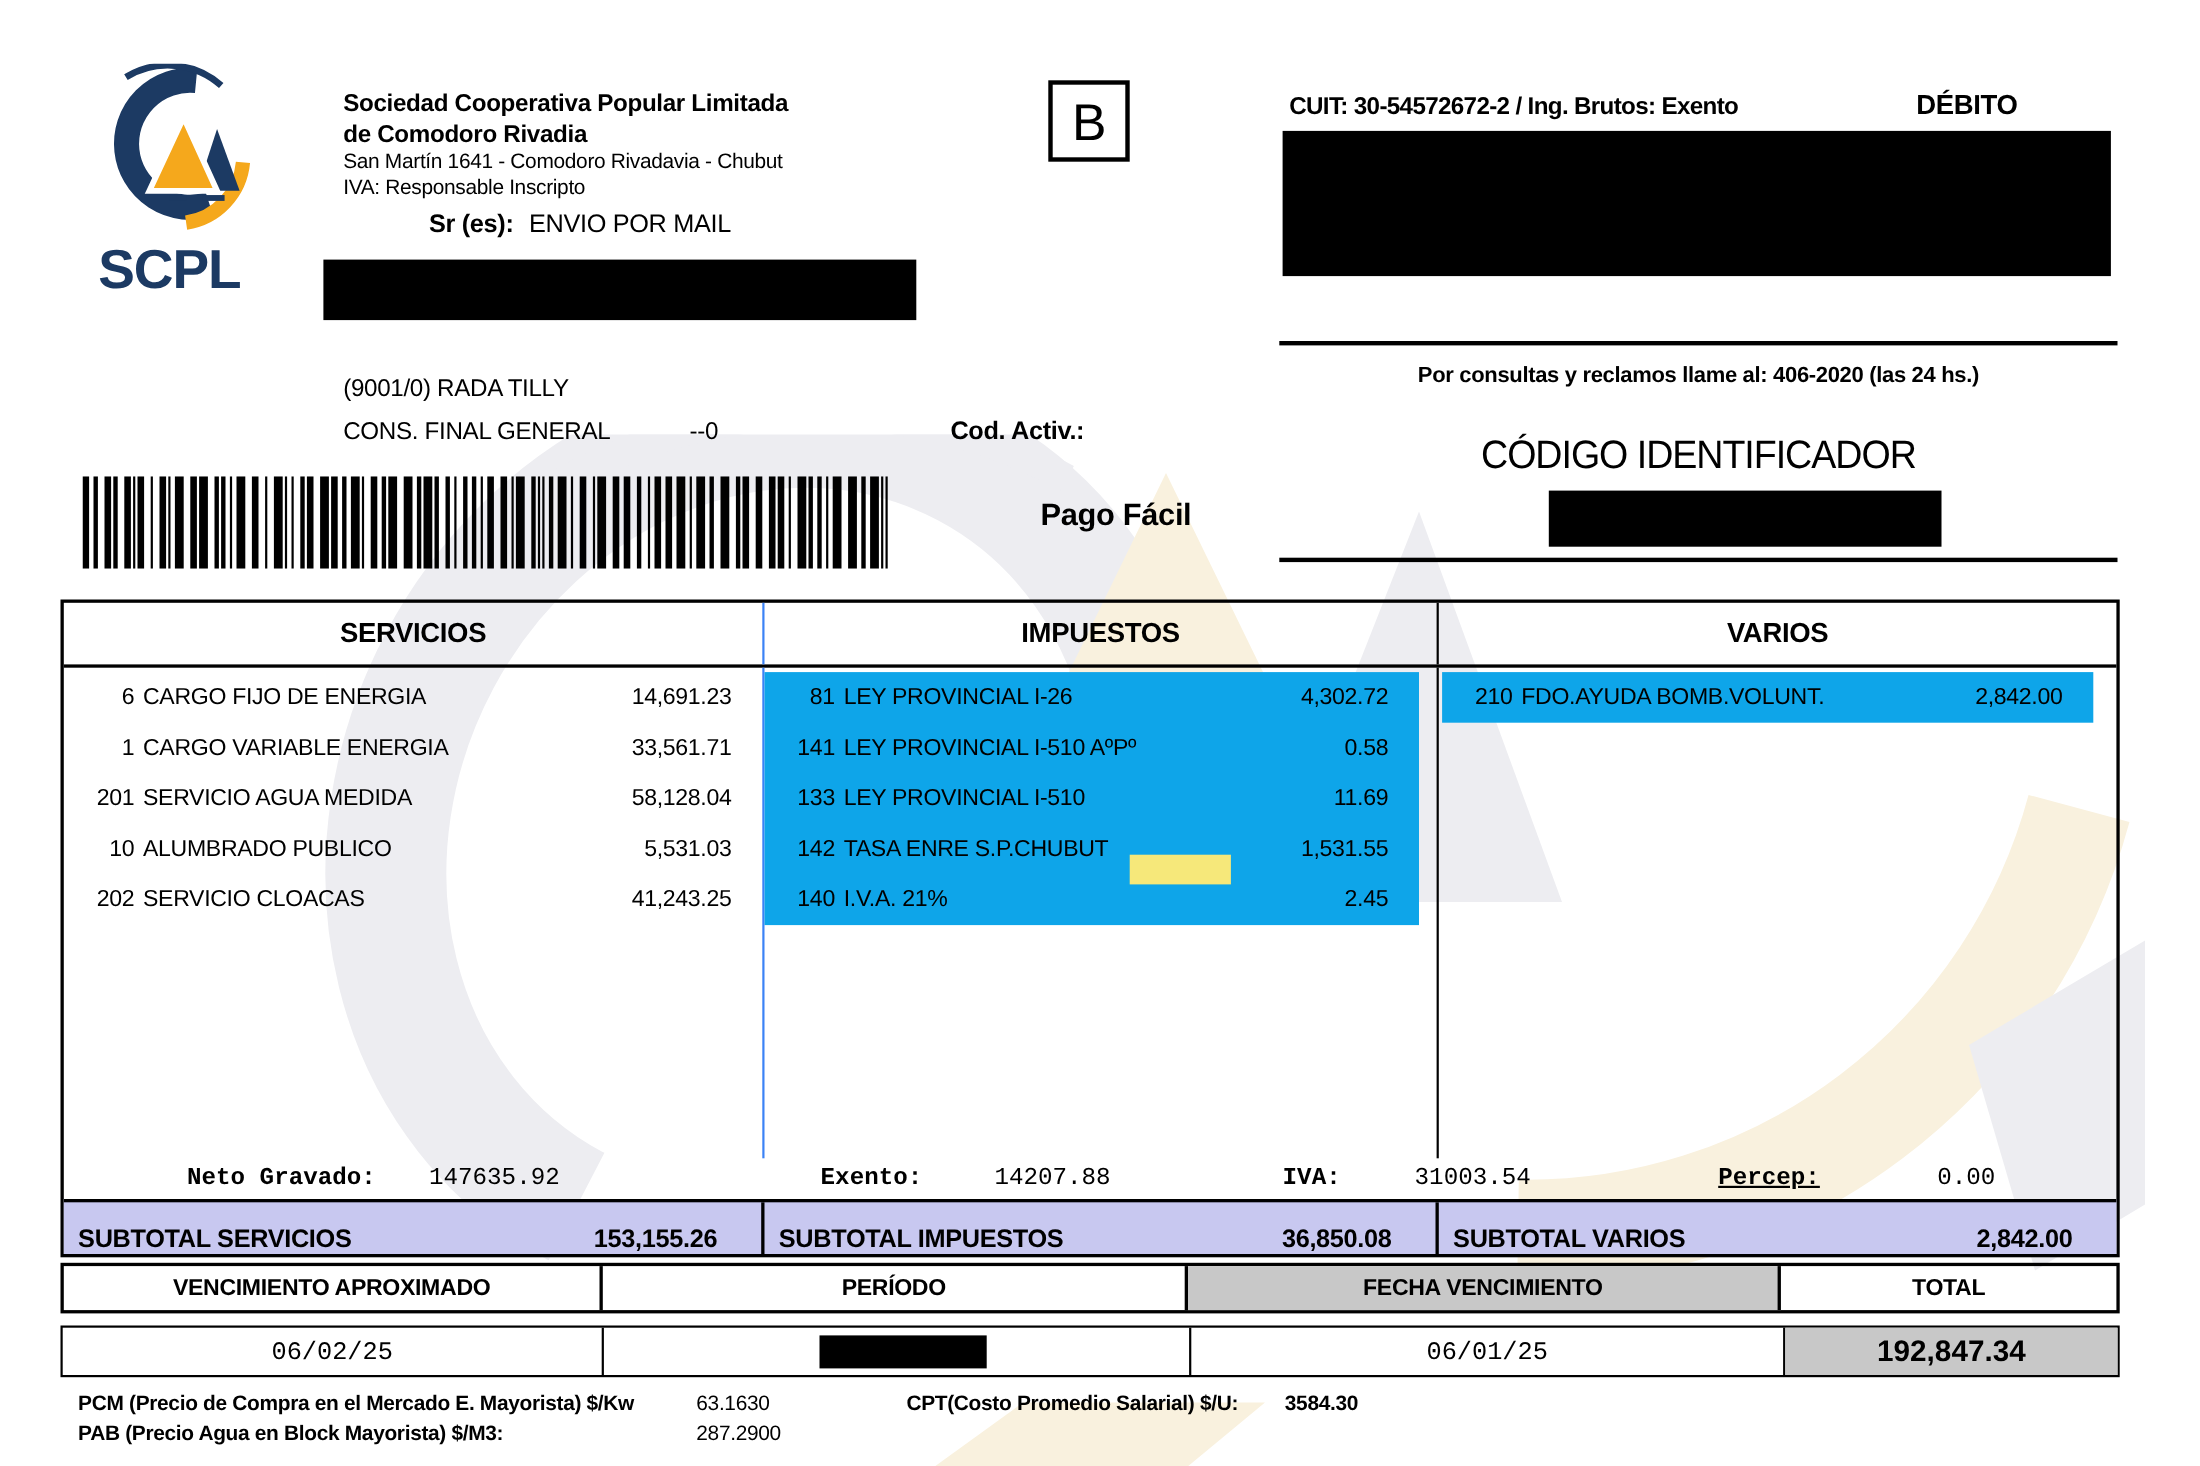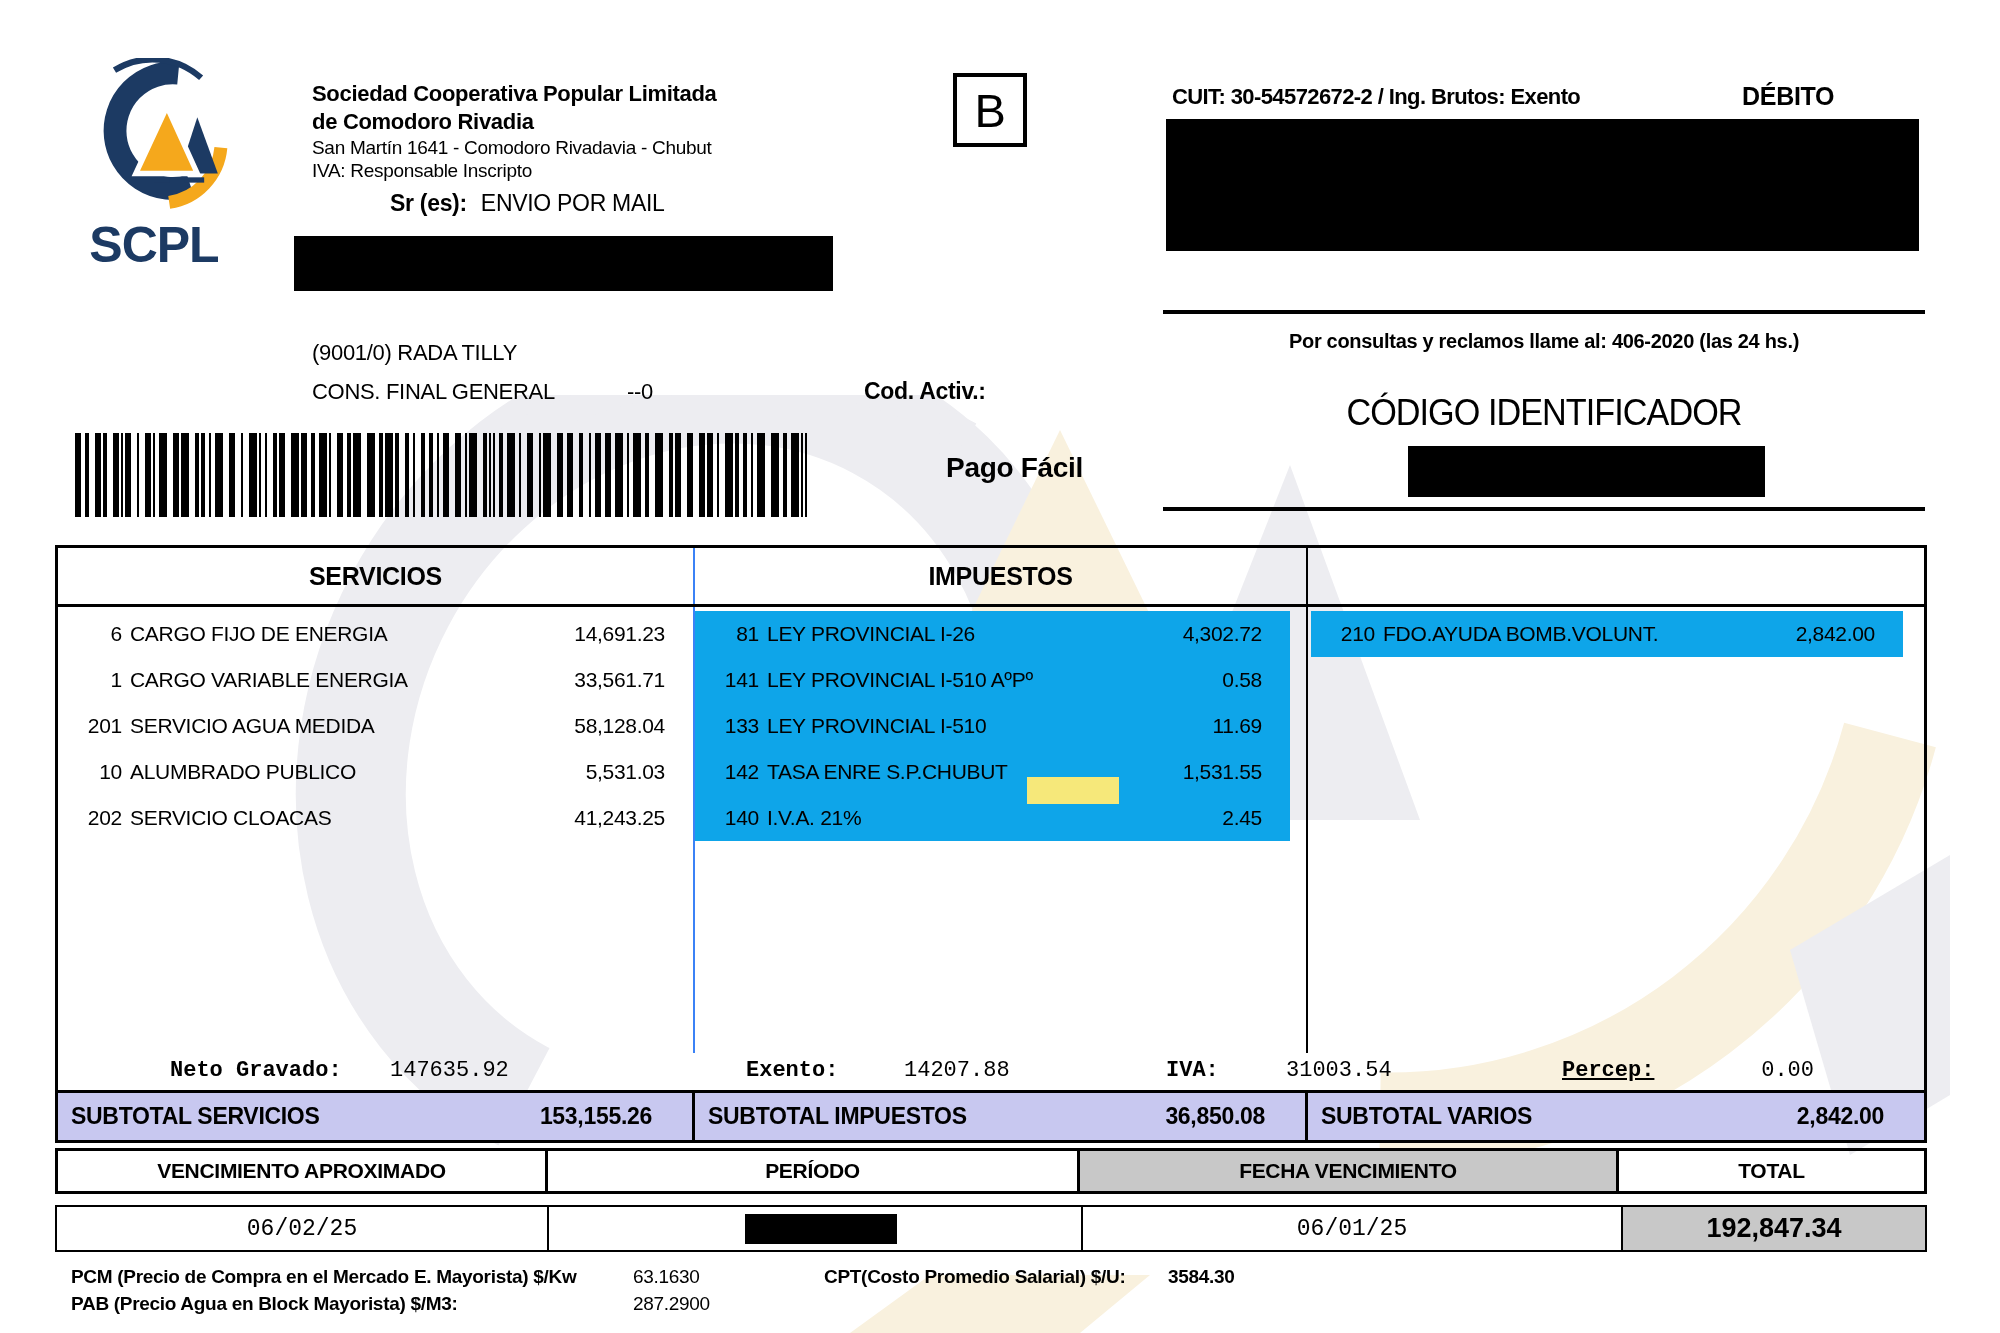--- a/index.html
+++ b/index.html
@@ -71,21 +71,21 @@
 
   .taxrow{position:relative;height:37px;font-family:"Liberation Mono",monospace;font-size:22px;letter-spacing:0;}
   .taxrow span{position:absolute;top:5px;white-space:nowrap;}
   .tl{font-weight:bold;}
   .t0l{left:112px;} .t0v{left:332px;}
   .t1l{left:688px;} .t1v{left:846px;}
   .t2l{left:1108px;} .t2v{left:1228px;}
   .t3l{left:1504px;text-decoration:underline;} .t3v{left:1640px;width:116px;text-align:right;}
 
   .subrow{display:flex;border-top:3px solid #000;background:#c8c8f0;height:47px;font-size:23px;font-weight:bold;}
-  .subcell{display:flex;align-items:center;justify-content:space-between;
+  .subcell{display:flex;align-items:flex-end;justify-content:space-between;
            padding:0 40px 0 13px;box-sizing:border-box;}
   .sc0{width:637px;border-right:3px solid #000;}
   .sc1{width:613px;border-right:3px solid #000;}
   .sc2{flex:1;}
 
   
   .payhead{position:absolute;left:55px;top:1148px;width:1866px;border:3px solid #000;display:flex;height:40px;}
   .ph{display:flex;align-items:center;justify-content:center;font-weight:bold;font-size:21px;box-sizing:border-box;}
   .pc0{width:490px;border-right:3px solid #000;}
   .pc1{width:532px;border-right:3px solid #000;}
@@ -251,20 +251,21 @@
       <div style="width: 8px; margin-right: 2px;"></div>
       <div style="width: 2px; margin-right: 2px;"></div>
       <div style="width: 2px; margin-right: 4px;"></div>
     </div>
   <div class="pagofacil b">Pago Fácil</div>
 
   <div class="table">
     <div class="thead">
       <div class="th w-serv">SERVICIOS</div>
       <div class="th w-imp">IMPUESTOS</div>
+      <div class="th w-var">VARIOS</div>
     </div>
     <div class="tbody">
       <div class="tcol w-serv c-serv">
         <div class="rows">
             <div class="trow">
     <span class="code">6</span>
     <span class="lbl">CARGO FIJO DE ENERGIA</span>
     <span class="val">14,691.23</span>
   </div>
             <div class="trow">

